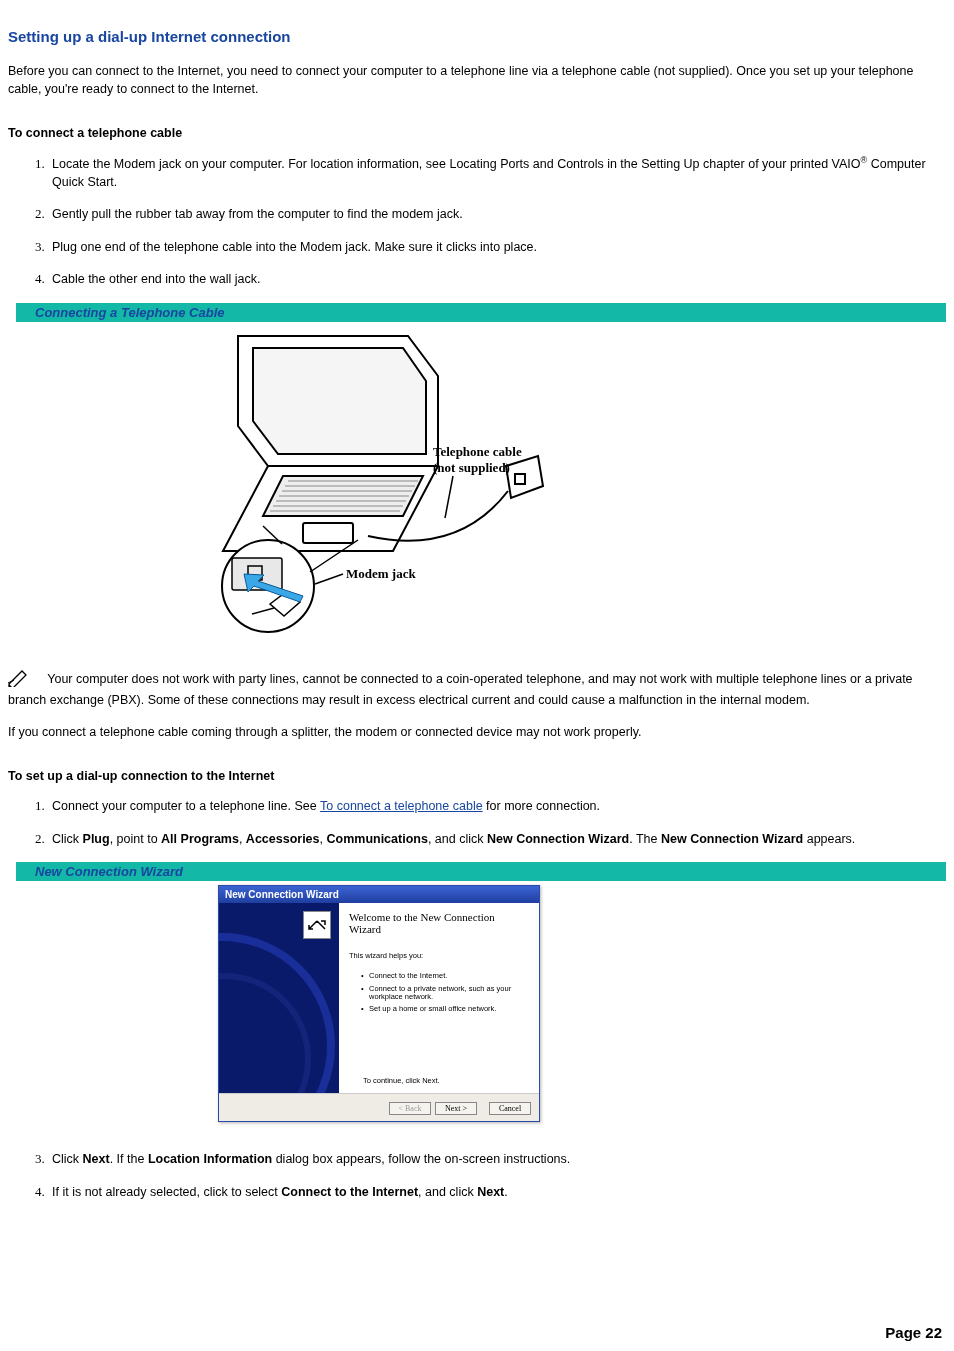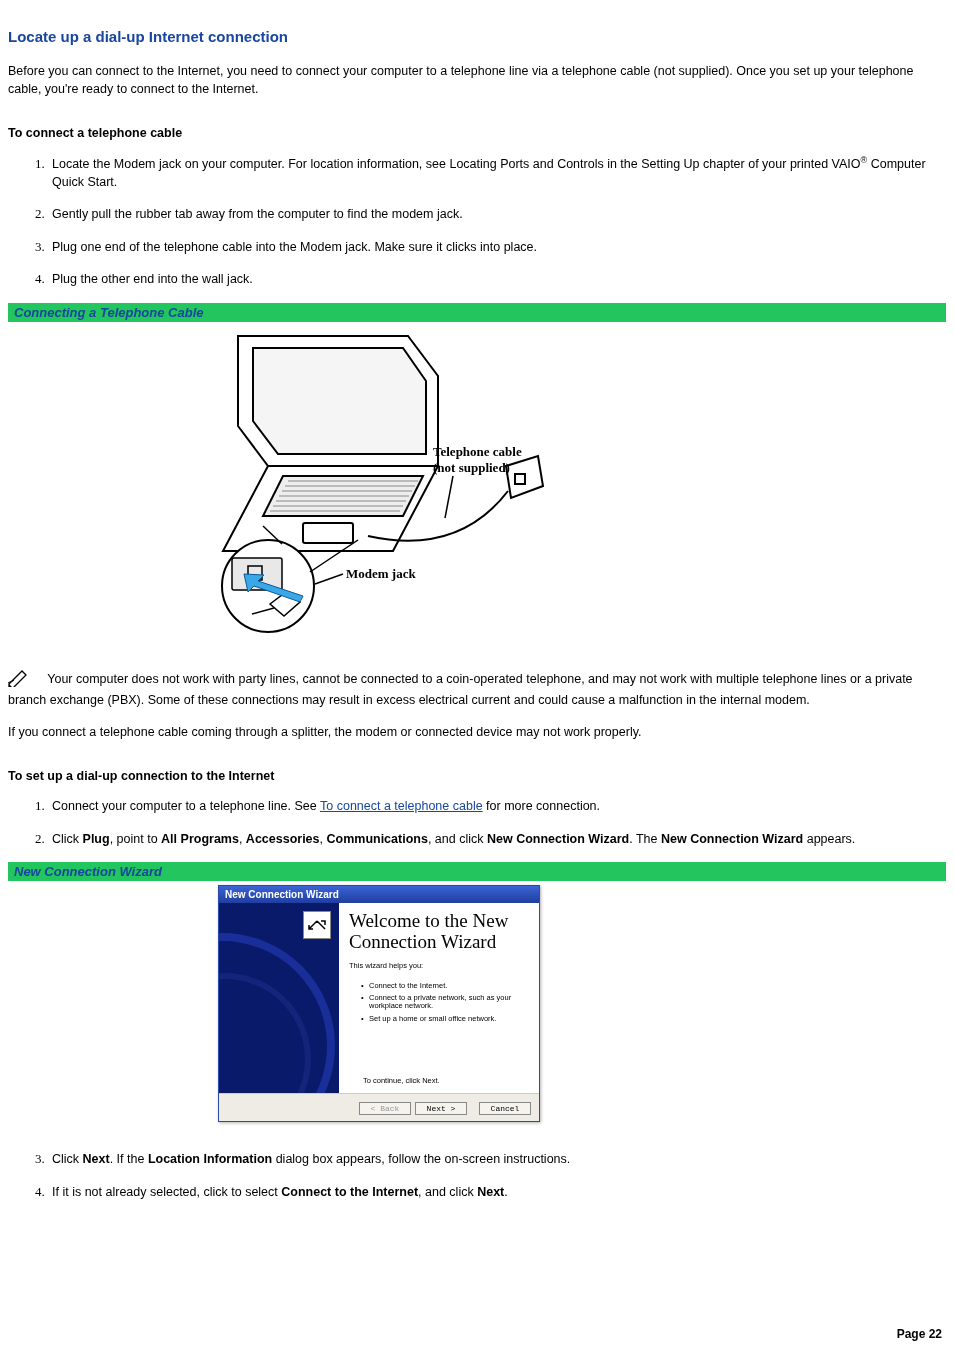--- a/index.html
+++ b/index.html
@@ -30,27 +30,27 @@
     ol li {
       margin-bottom: 14px;
       line-height: 1.4;
       padding-left: 4px;
     }
     ol li::marker {
       font-family: 'Times New Roman', serif;
       font-size: 13px;
     }
     .caption-bar {
-      background: #22c55e;
+      background: #14b8a6;
       color: #1846a0;
       font-weight: bold;
       font-style: italic;
       font-size: 13px;
-      padding: 2px 6px;
-      margin: 6px 0 0 0;
+      padding: 2px 19px;
+      margin: 6px 0 0 8px;
     }
     .figure-wrap {
       text-align: left;
       margin: 4px 0 30px 0;
     }
     .laptop-figure {
       display: inline-block;
       margin-left: 200px;
     }
     .note-para {
@@ -118,22 +118,22 @@
     }
     .wizard-right {
       flex: 1;
       padding: 8px 10px 6px 10px;
       font-size: 8px;
       color: #000;
       position: relative;
     }
     .wizard-heading {
       font-family: 'Times New Roman', serif;
-      font-size: 19px;
-      margin-bottom: 8px;
+      font-size: 11px;
+      margin-bottom: 16px;
       line-height: 1.1;
     }
     .wizard-sub { font-size: 7.5px; margin-bottom: 6px; }
     .wizard-bullets {
       list-style: none;
       padding: 0;
       margin: 12px;
       font-size: 7.5px;
     }
     .wizard-bullets li {
@@ -153,55 +153,55 @@
       left: 24px;
       font-size: 7.5px;
     }
     .wizard-buttons {
       background: #efece5;
       border-top: 1px solid #ccc;
       padding: 6px 8px;
       text-align: right;
     }
     .wizard-buttons button {
-      font-family: Liberation Mono, monospace;
+      font-family: Liberation Serif, serif;
       font-size: 8px;
       padding: 1px 0;
-      width: 52px;
+      width: 42px;
       margin-left: 4px;
       border: 1px solid #888;
       background: #f5f3ee;
     }
     .wizard-buttons button:disabled {
       color: #999;
     }
     .wizard-buttons .gap { margin-left: 12px; }
     .page-num {
       position: fixed;
       right: 12px;
       bottom: 10px;
-      font-size: 12px;
+      font-size: 15px;
       font-weight: bold;
       text-align: center;
     }
   </style>
 </head>
 <body>
 
-<h2 class="section-title">Locate up a dial-up Internet connection</h2>
+<h2 class="section-title">Setting up a dial-up Internet connection</h2>
 
 <p>Before you can connect to the Internet, you need to connect your computer to a telephone line via a telephone cable (not supplied). Once you set up your telephone cable, you're ready to connect to the Internet.</p>
 
 <div class="subheading">To connect a telephone cable</div>
 
 <ol>
   <li><span>Locate the Modem jack on your computer. For location information, see Locating Ports and Controls in the Setting Up chapter of your printed VAIO</span><span class="reg">®</span><span> Computer Quick Start.</span></li>
   <li>Gently pull the rubber tab away from the computer to find the modem jack.</li>
   <li>Plug one end of the telephone cable into the Modem jack. Make sure it clicks into place.</li>
-  <li>Plug the other end into the wall jack.</li>
+  <li>Cable the other end into the wall jack.</li>
 </ol>
 
 <div class="caption-bar">Connecting a Telephone Cable</div>
 
 <div class="figure-wrap">
   <div class="laptop-figure">
     <svg width="360" height="310" viewBox="0 0 360 310">
 
       <g stroke="#000" stroke-width="2" fill="#fff">
         <path d="M30 10 L200 10 L230 50 L230 140 L60 140 L30 100 Z"></path>

